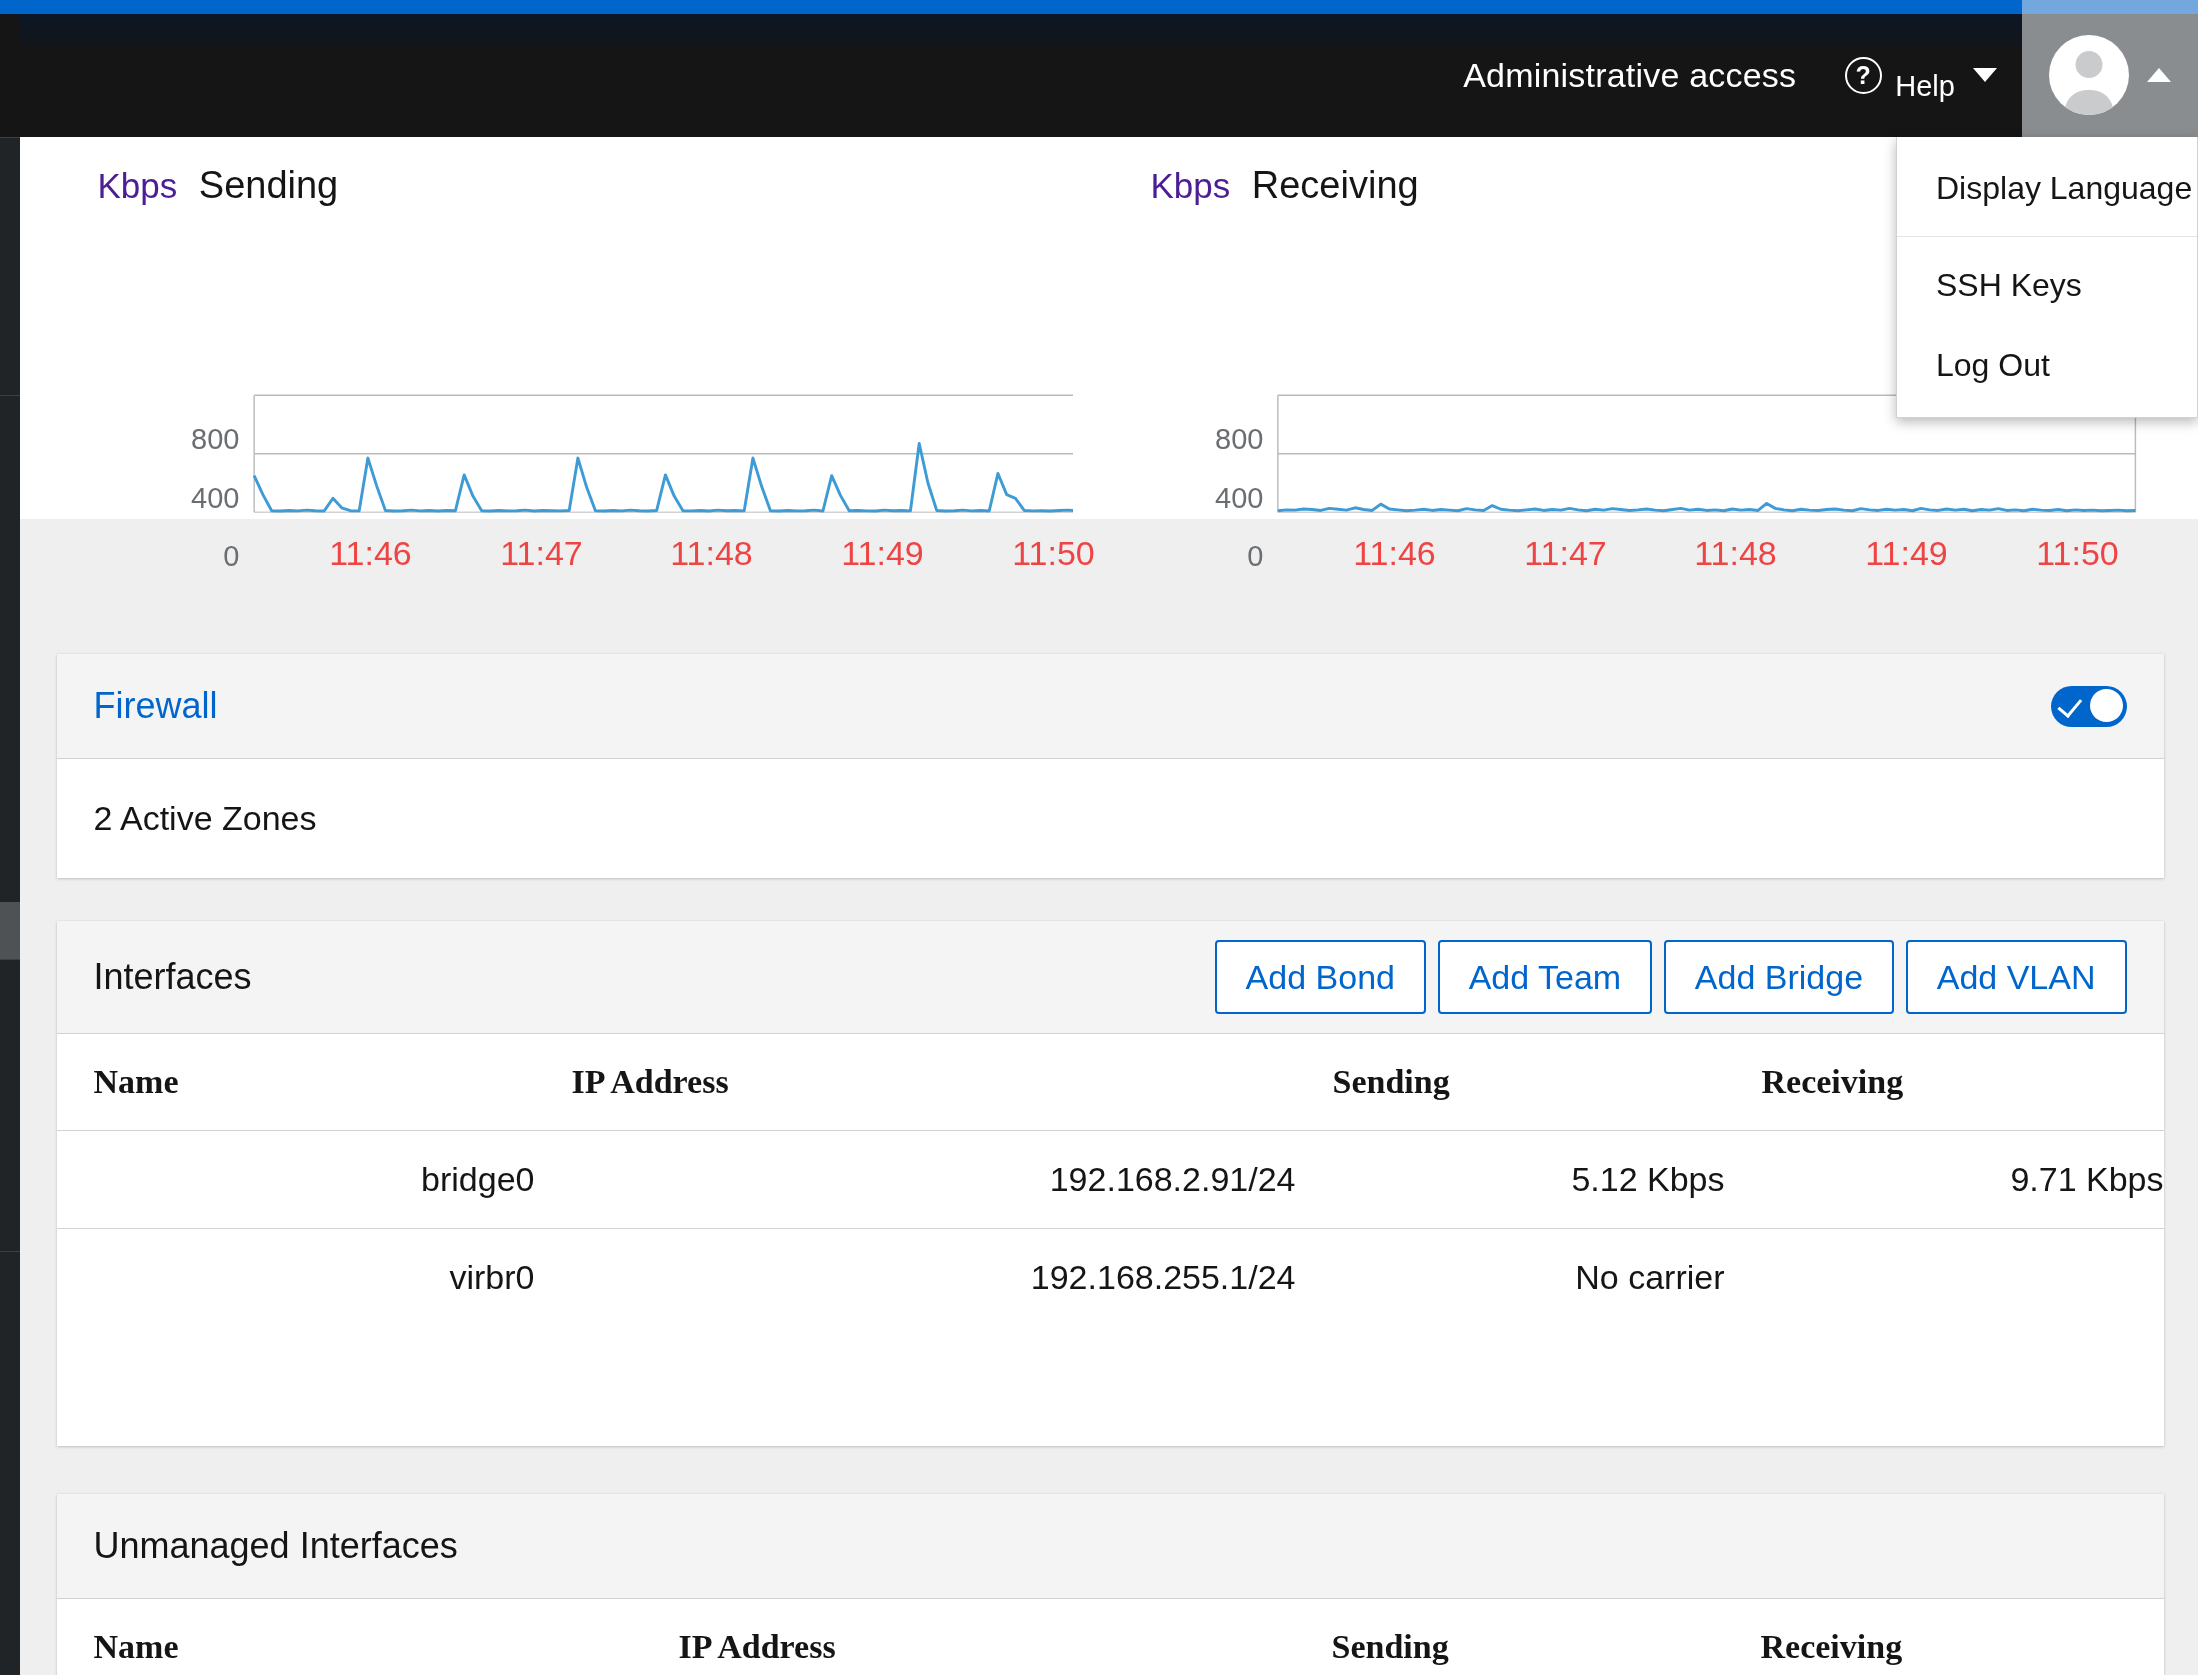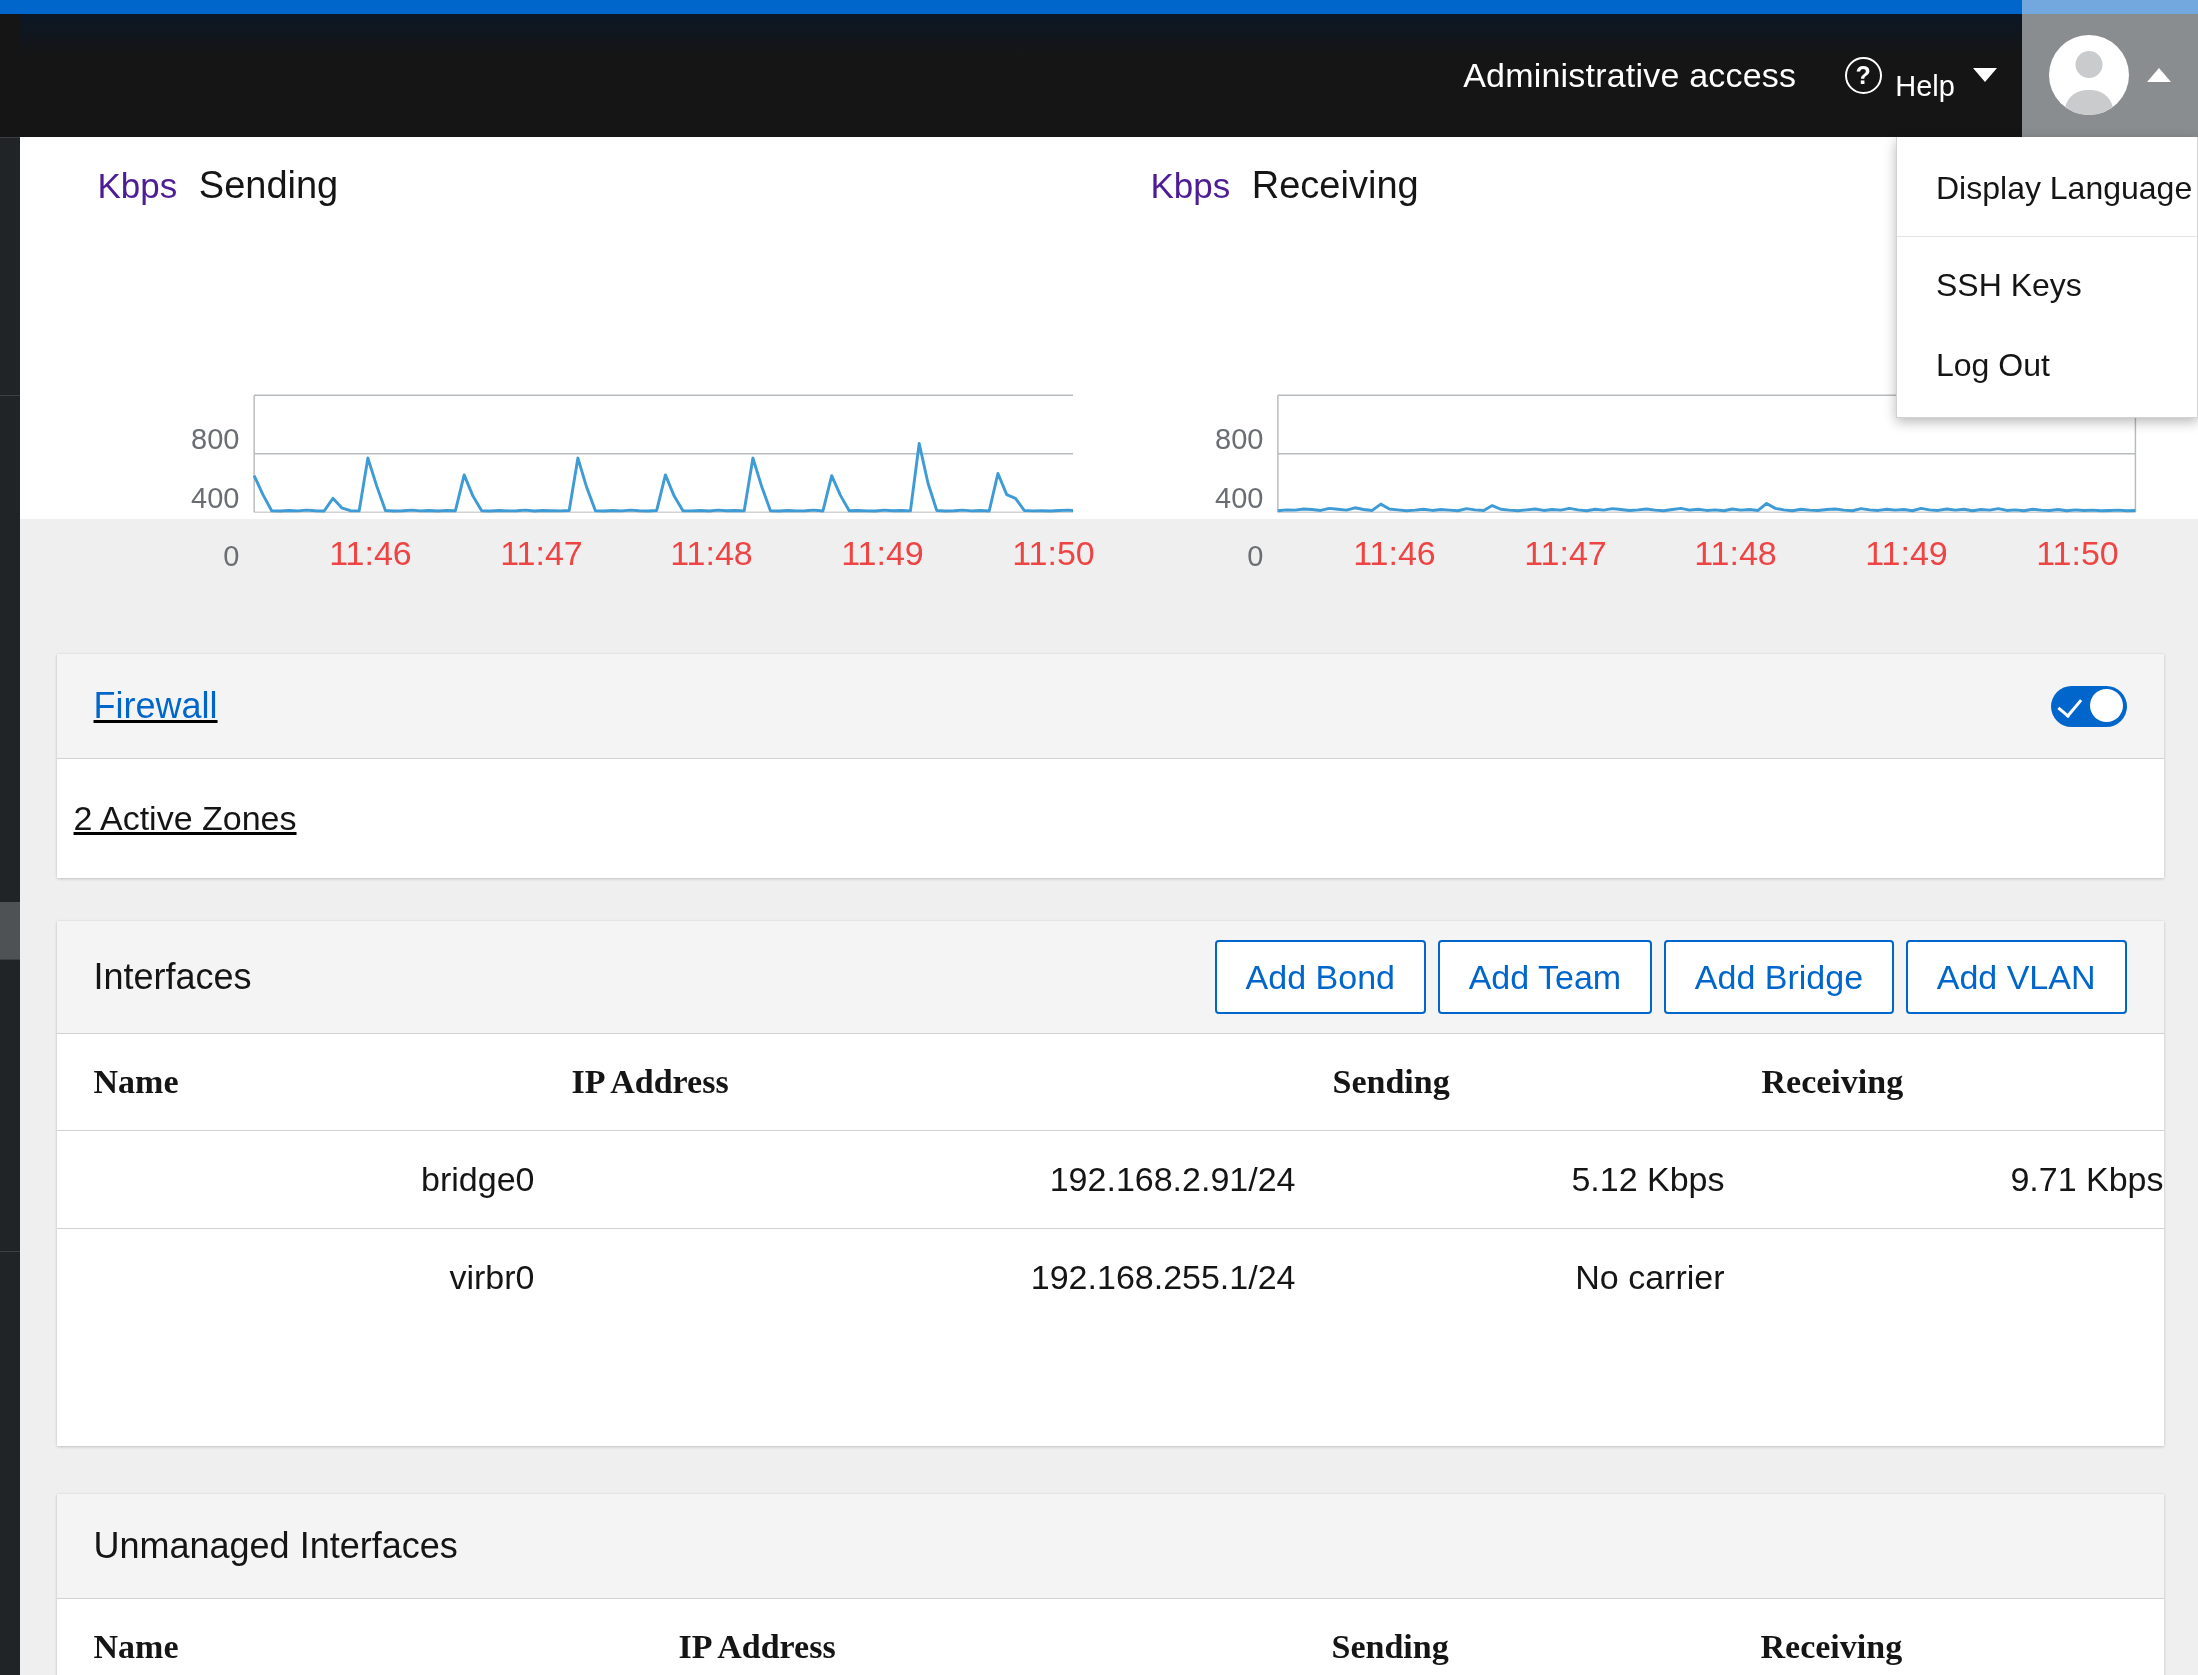--- a/index.html
+++ b/index.html
@@ -286,21 +286,21 @@
     color: #06C;
     cursor: pointer;
   }
   .card-title {
     font-size: 36px;
     color: #151515;
   }
   .card-row {
     display: flex;
     align-items: center;
-    padding: 0 17px;
+    padding: 0 37px;
     font-size: 34px;
     color: #151515;
   }
 
   
   .toggle {
     width: 76px; height: 41px;
     border-radius: 20.5px;
     background: #06C;
     position: relative;
@@ -459,21 +459,21 @@
           <div class="xtick" style="left: 663px; top: 397px;">11:48</div>
           <div class="xtick" style="left: 834px; top: 397px;">11:49</div>
           <div class="xtick" style="left: 1005px; top: 397px;">11:50</div>
         </div>
     </div>
 
   </div>
 
   <div class="page-body">
 
-    <div class="card" style="left:37px; top:135px; width:2107px; height:224px;text-decoration:underline;">
+    <div class="card" style="left:37px; top:135px; width:2107px; height:224px;">
       <div class="card-header" style="height:105px;">
         <span class="card-title-link">Firewall</span>
         <span class="toggle">
           <span class="check"></span>
           <span class="knob"></span>
         </span>
       </div>
       <div class="card-row" style="height:118px;">
         <span>2 Active Zones</span>
       </div>

